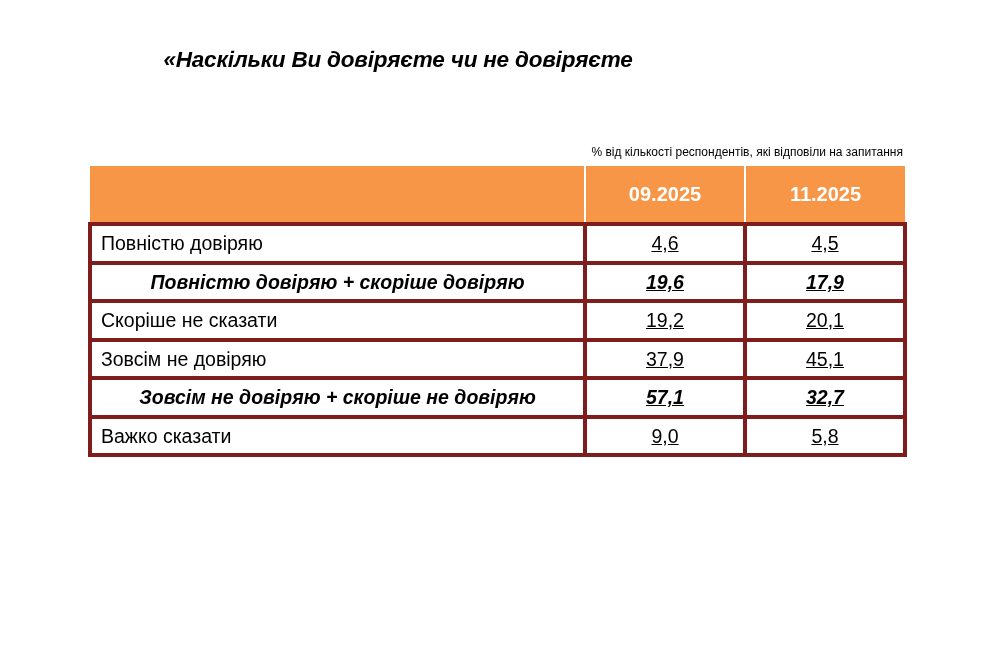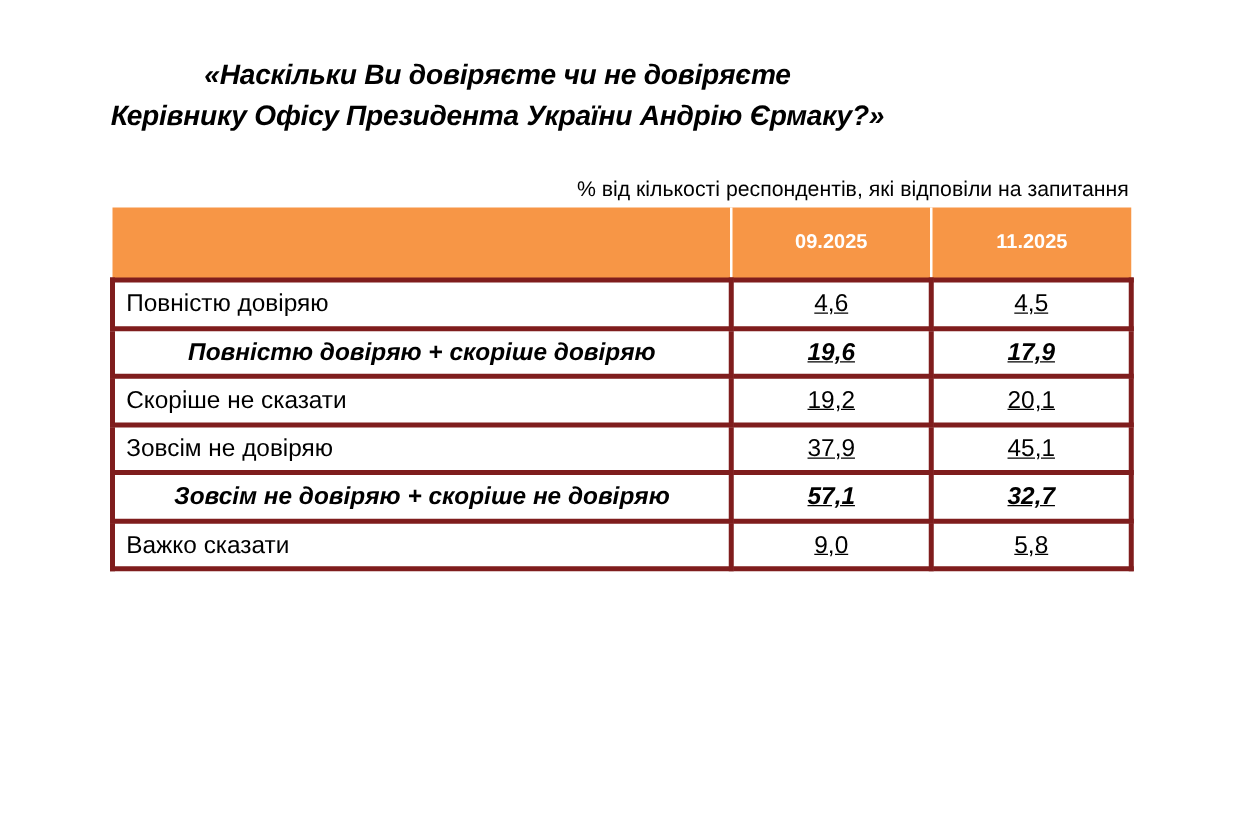--- a/index.html
+++ b/index.html
@@ -8,51 +8,50 @@
     font-family: "Liberation Sans", "DejaVu Sans", sans-serif;
     color: #000000;
   }
   .title {
     position: absolute; left: 0; top: 43px; width: 796px;
     text-align: center; font-weight: bold; font-style: italic;
     font-size: 22.5px; line-height: 33px; letter-spacing: -0.2px;
   }
   .subtitle {
     position: absolute; right: 87px; top: 143px;
-    font-size: 17px; line-height: 18px; white-space: nowrap;
+    font-size: 12px; line-height: 18px; white-space: nowrap;
   }
   table.data {
     position: absolute; left: 88px; top: 166px;
     border-collapse: collapse; table-layout: fixed;
     width: 815px;
   }
   table.data col.c0 { width: 495px; }
   table.data col.c1 { width: 160px; }
   table.data col.c2 { width: 160px; }
   table.data th {
     background: #F79646; color: #ffffff; font-weight: bold;
-    font-size: 16px; height: 56px; padding: 0; text-align: center;
+    font-size: 20px; height: 56px; padding: 0; text-align: center;
     border-left: 2px solid #ffffff;
   }
   table.data th:first-child { border-left: none; }
   table.data td {
     border: 4px solid #7f1d1d; height: 34.5px; padding: 0;
     font-size: 19.5px; line-height: 20px;
   }
   table.data td.label { padding-left: 9px; text-align: left; }
   table.data td.val { text-align: center; text-decoration: underline; }
   table.data tr.sum td { font-weight: bold; font-style: italic; margin-top: 29px; }
   table.data tr.sum td.label { text-align: center; padding-left: 0; }
 </style>
 </head>
 <body>
 
 <div class="title">
   <div>«Наскільки Ви довіряєте чи не довіряєте</div>
-  <div>Керівнику Офісу Президента України Андрію Єрмаку?»</div>
 </div>
 
 <div class="subtitle">% від кількості респондентів, які відповіли на запитання</div>
 
 <table class="data">
   <colgroup>
       <col class="c0">
       <col class="c1">
       <col class="c2">
     </colgroup>

